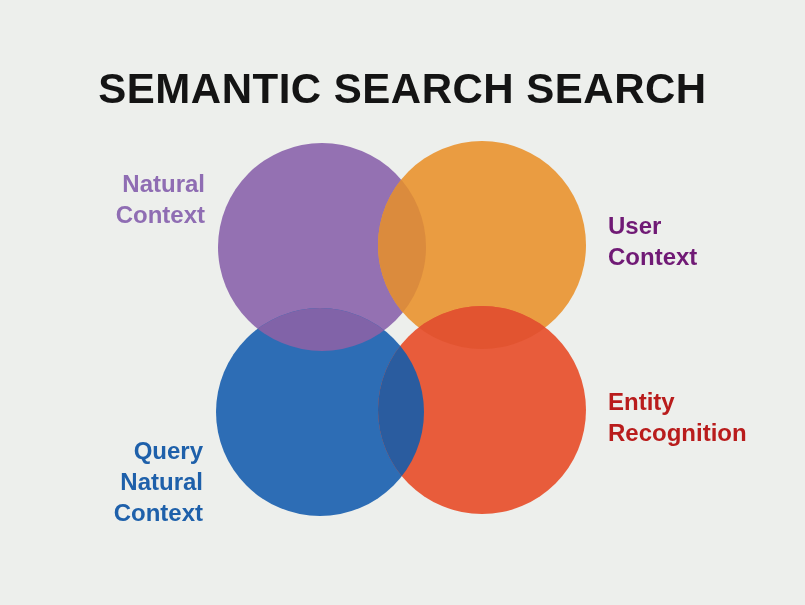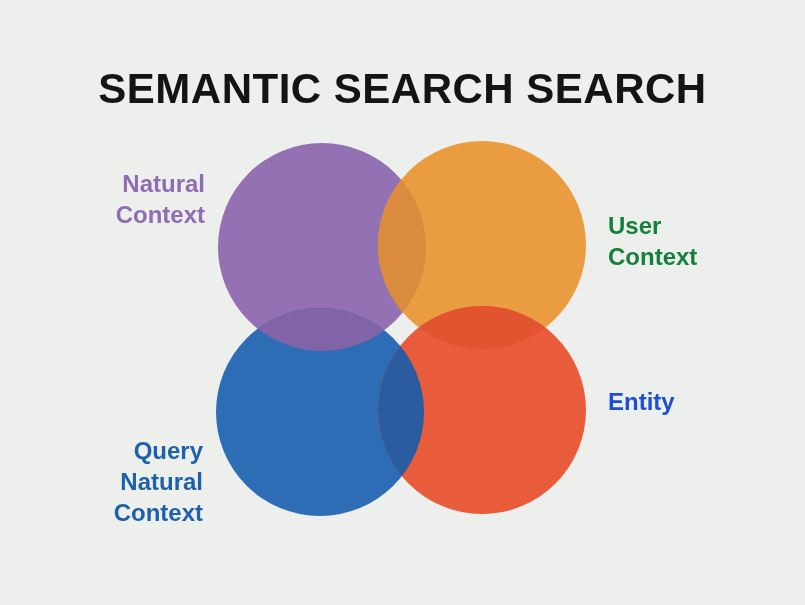--- a/index.html
+++ b/index.html
@@ -57,28 +57,29 @@
     <circle cx="322" cy="247" r="104" clip-path="url(#clip-blue)" fill="#8163A8"></circle>
     <circle cx="482" cy="245" r="104" clip-path="url(#clip-red)" fill="#E25430"></circle>
     <circle cx="320" cy="412" r="104" clip-path="url(#clip-red)" fill="#2A5C9F"></circle>
   </svg>
 
   <div class="label align-right label-nlu" style="color: rgb(143, 109, 179);">
     <div>Natural</div>
     <div>Context</div>
   </div>
 
-  <div class="label align-left label-user" style="color: #15803d;">
+  <div class="label align-left label-user" style="color: #701a75;">
     <div>User</div>
     <div>Context</div>
   </div>
 
   <div class="label align-right label-query" style="color: rgb(30, 96, 170); margin-top: 48px;">
     <div>Query</div>
     <div>Natural</div>
     <div>Context</div>
   </div>
 
-  <div class="label align-left label-entity" style="color: #1d4ed8;">
+  <div class="label align-left label-entity" style="color: #b91c1c;">
     <div>Entity</div>
+    <div>Recognition</div>
   </div>
 
 </div>
 
 </body></html>

